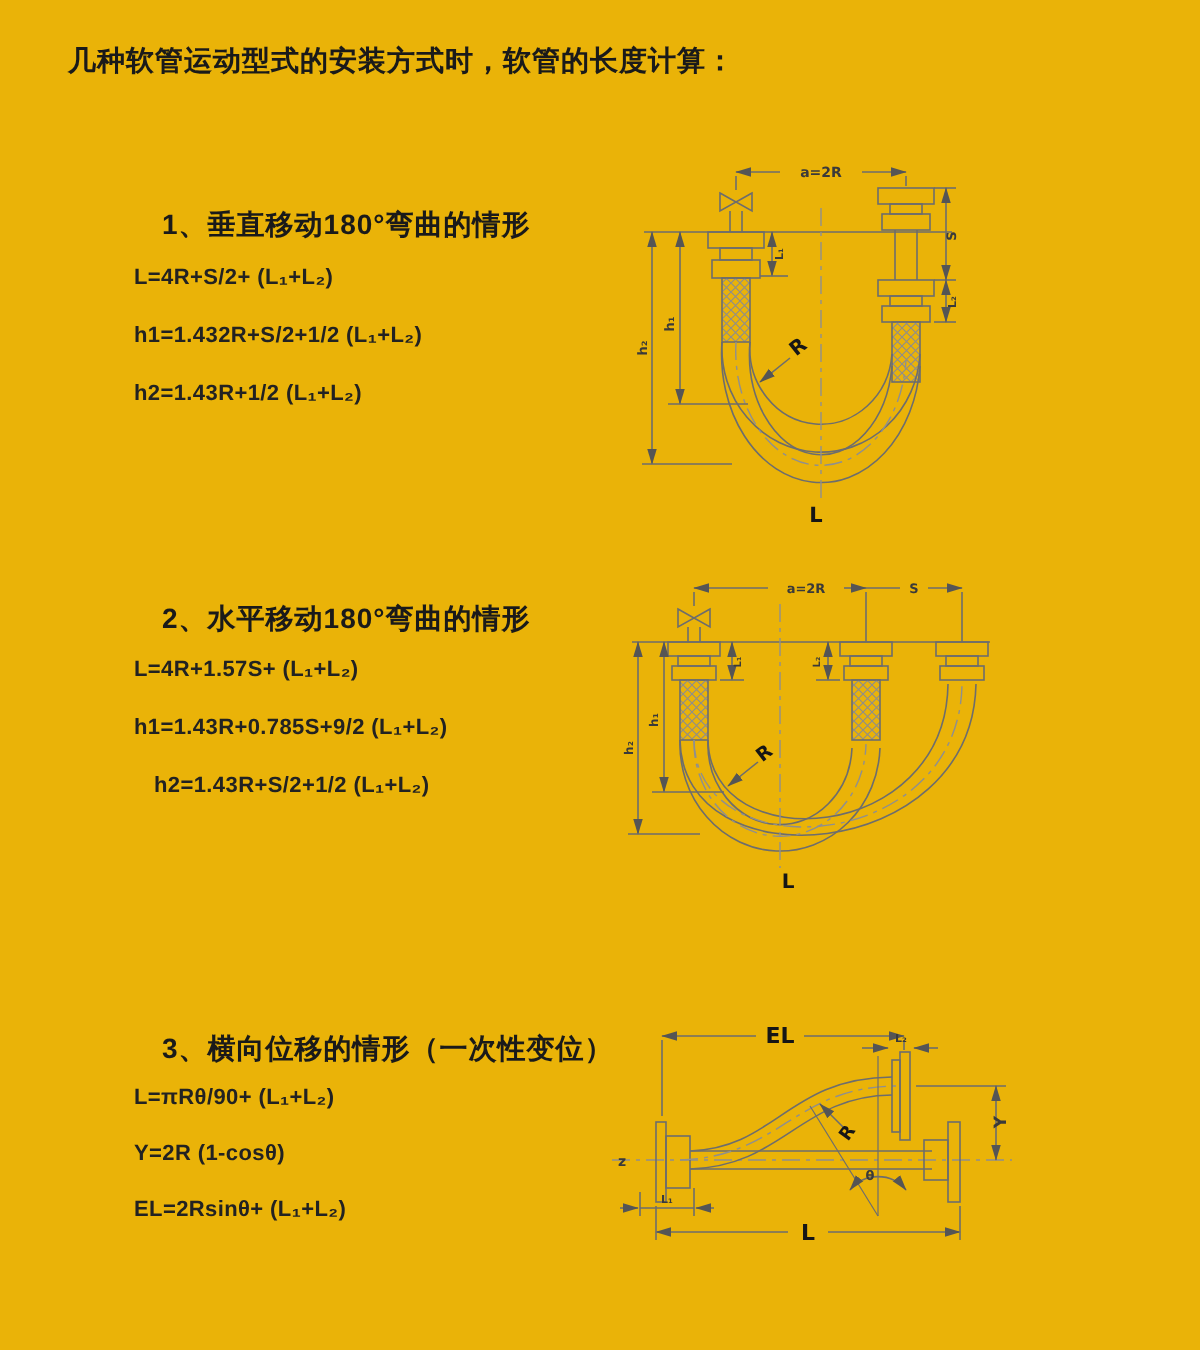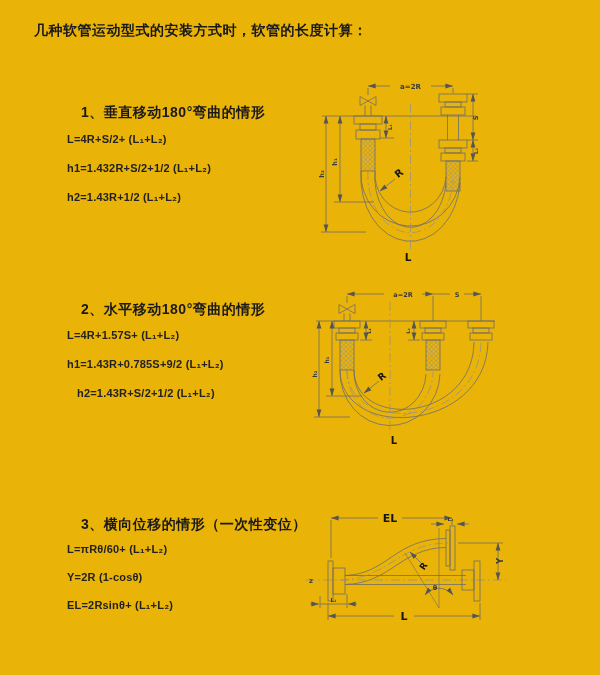--- a/index.html
+++ b/index.html
@@ -24,21 +24,21 @@
   <div class="formula" style="left:67px;top:133px;">L=4R+S/2+ (L₁+L₂)</div>
   <div class="formula" style="left:67px;top:162px;">h1=1.432R+S/2+1/2 (L₁+L₂)</div>
   <div class="formula" style="left:67px;top:191px;">h2=1.43R+1/2 (L₁+L₂)</div>
 
   <div class="sec-heading" style="left:45px;top:301px;">2、水平移动180°弯曲的情形</div>
   <div class="formula" style="left:67px;top:329px;">L=4R+1.57S+ (L₁+L₂)</div>
   <div class="formula" style="left:67px;top:358px;">h1=1.43R+0.785S+9/2 (L₁+L₂)</div>
   <div class="formula" style="left:67px;top:387px;margin-left:10px;">h2=1.43R+S/2+1/2 (L₁+L₂)</div>
 
   <div class="sec-heading" style="left:45px;top:516px;text-align:right;">3、横向位移的情形（一次性变位）</div>
-  <div class="formula" style="left:67px;top:543px;">L=πRθ/60+ (L₁+L₂)</div>
+  <div class="formula" style="left:67px;top:543px;">L=πRθ/90+ (L₁+L₂)</div>
   <div class="formula" style="left:67px;top:571px;">Y=2R (1-cosθ)</div>
   <div class="formula" style="left:67px;top:599px;text-align:center;">EL=2Rsinθ+ (L₁+L₂)</div>
 
   <svg class="diagram" style="left:316px;top:74px;" width="250" height="192" viewBox="0 0 250 192">
     <defs>
       <marker id="m1" viewBox="0 0 10 10" refX="9.5" refY="5" markerWidth="10" markerHeight="10" orient="auto-start-reverse">
         <path d="M0,2 L10,5 L0,8 z" fill="#555"></path>
       </marker>
       <pattern id="p1" width="4.5" height="4.5" patternUnits="userSpaceOnUse">
         <path d="M0,4.5 L4.5,0 M0,0 L4.5,4.5" stroke="#8d8d8d" stroke-width="0.55" fill="none"></path>

